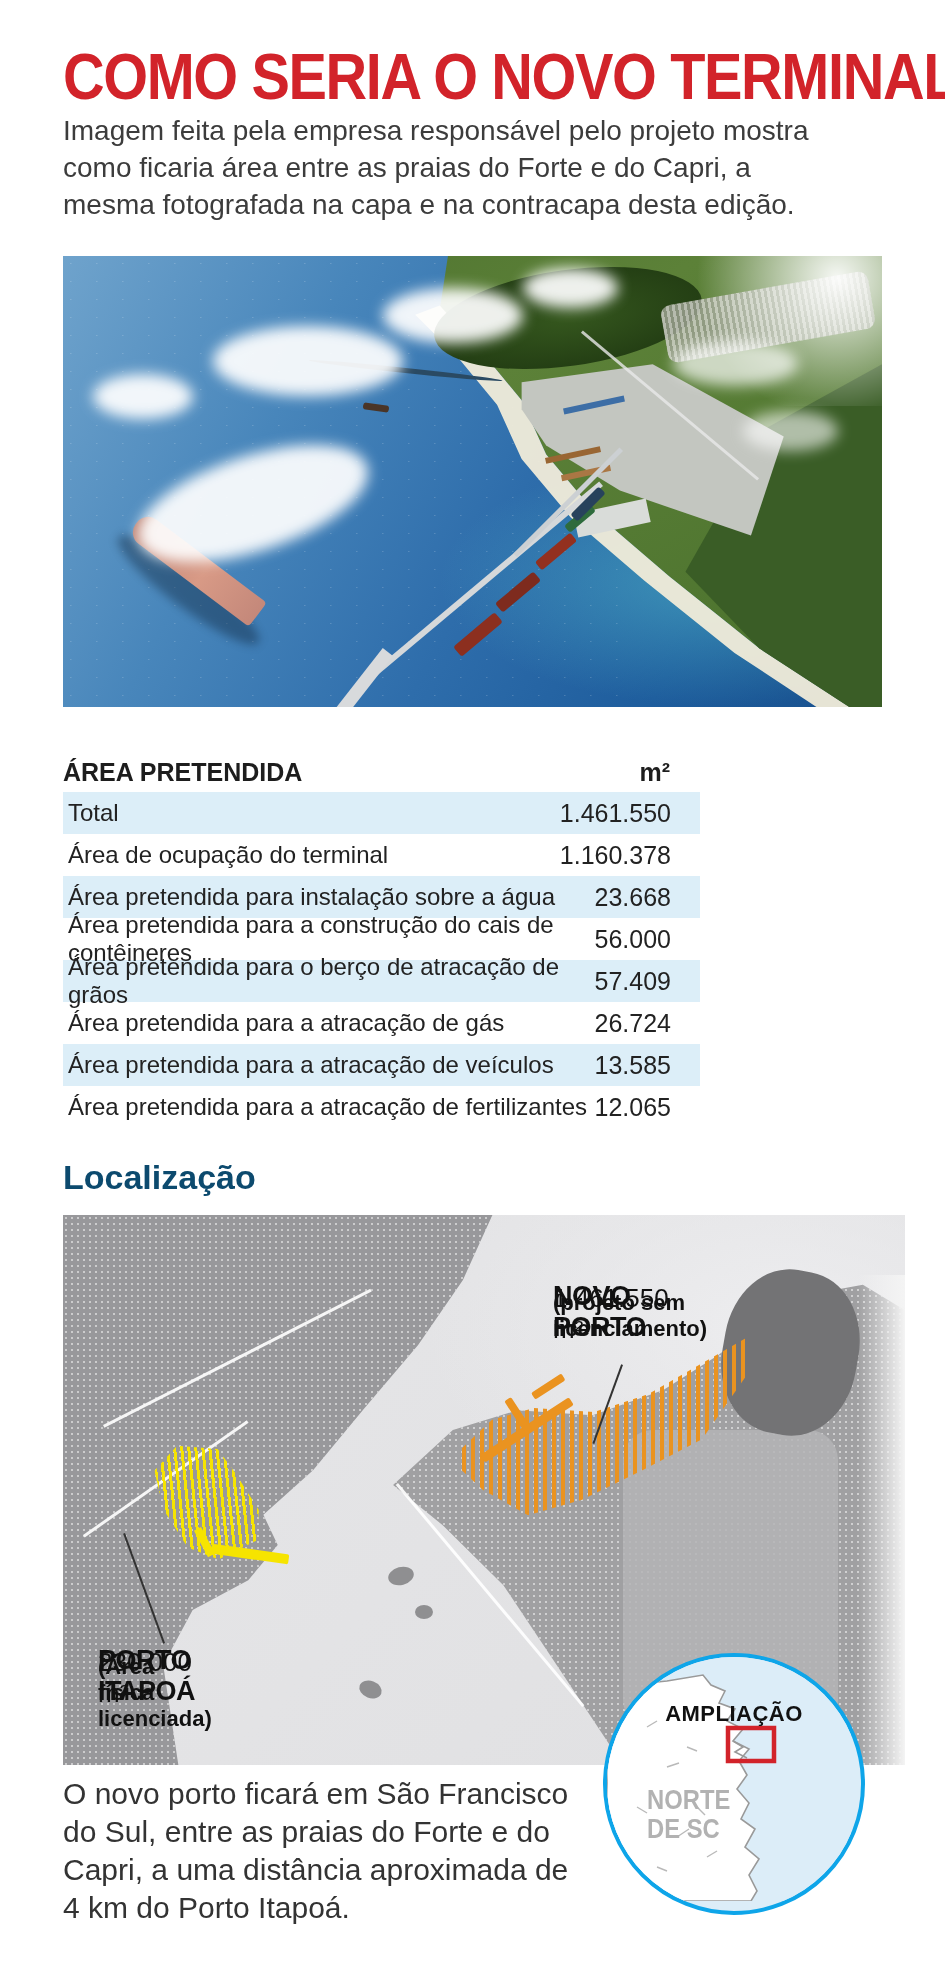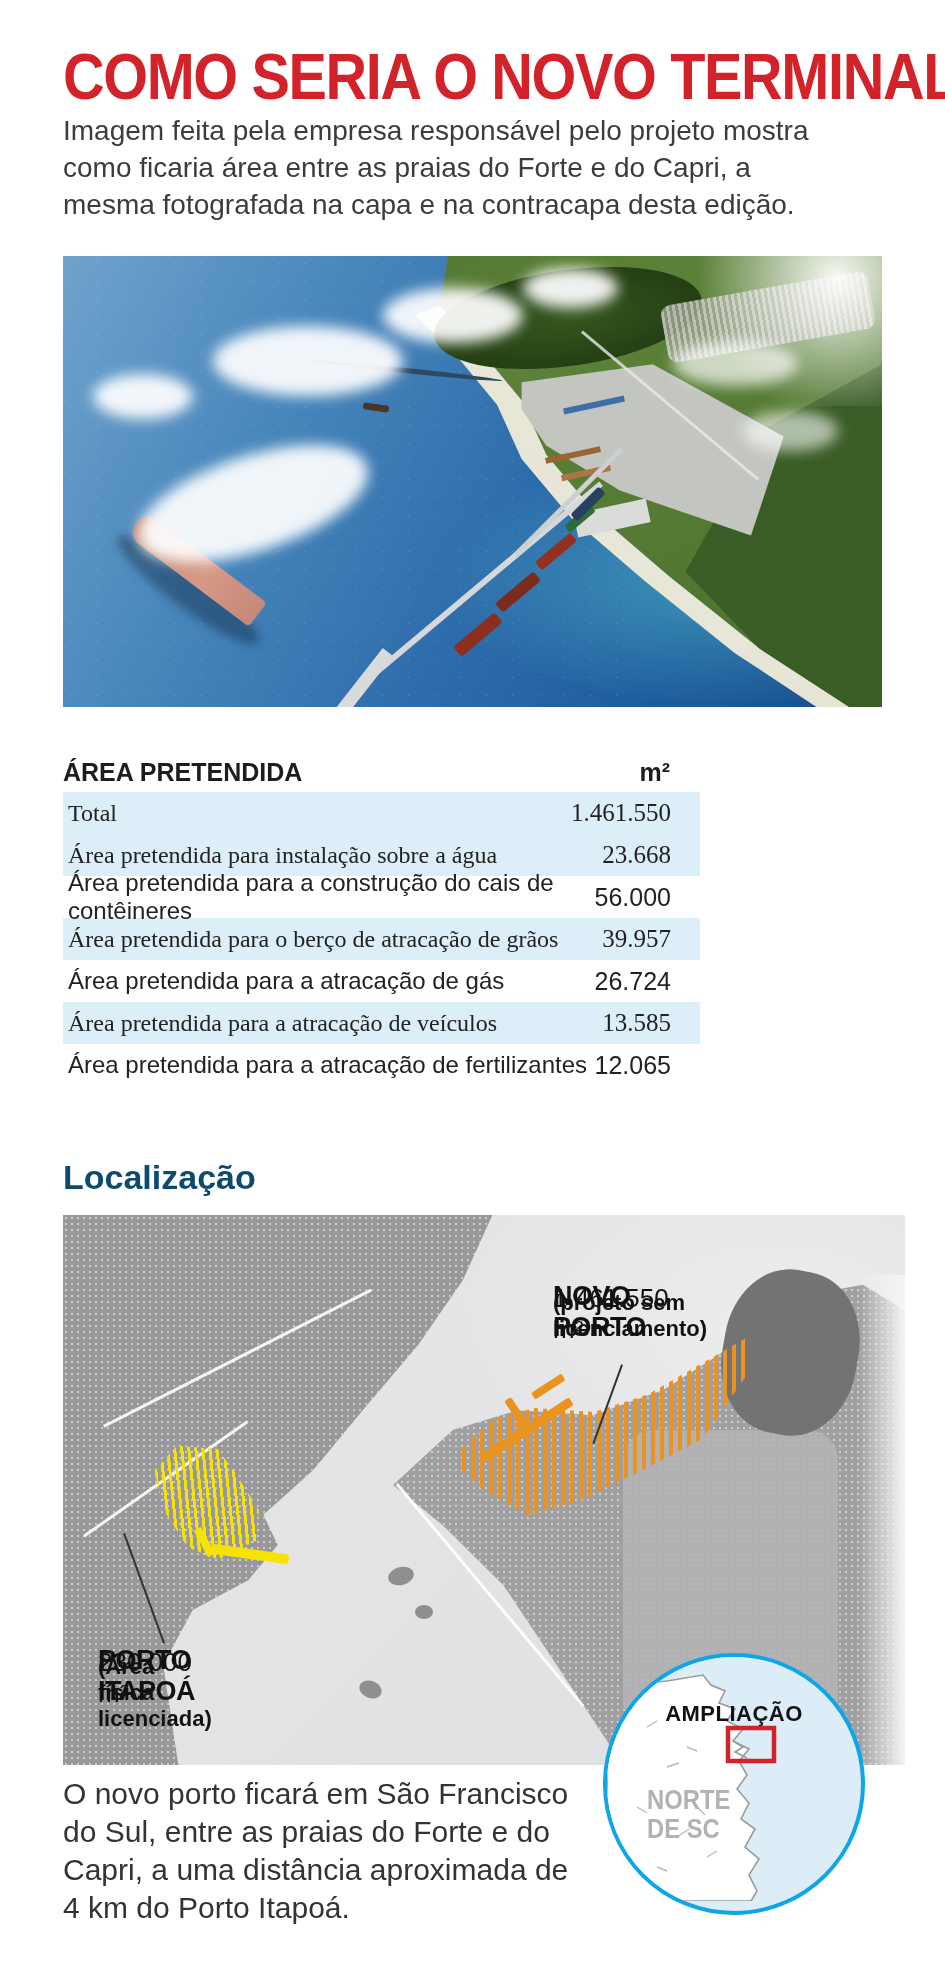--- a/index.html
+++ b/index.html
@@ -50,21 +50,21 @@
     background:linear-gradient(90deg,#b87d6e,#d89a86 55%,#c4887a);}
   .bigship-shadow{left:38px;top:316px;width:175px;height:36px;transform:rotate(37deg);border-radius:50%;
     background:#0d2238;opacity:.4;filter:blur(5px);}
   .cloud{background:#fff;border-radius:50%;filter:blur(7px);opacity:.92;}
 
   
   .table{position:absolute;left:63px;top:752px;width:637px;color:#1d1d1d;}
   .thead{display:flex;justify-content:space-between;align-items:center;height:40px;font-weight:bold;font-size:25px;}
   .thead .unit{padding-right:30px;}
   .trow{display:flex;justify-content:space-between;align-items:center;height:42px;font-size:24px;}
-  .trow.alt{background:#dceef8;font-family:Liberation Serif, serif;}
+  .trow.alt{background:#dceef8;}
   .trow .lbl{padding-left:5px;color:#222;}
   .trow .val{padding-right:29px;font-size:25px;color:#222;}
 
   
   .h2{position:absolute;left:63px;top:1158px;font-size:34px;font-weight:bold;color:#0c4a6e;}
   .map{position:absolute;left:63px;top:1215px;width:842px;height:550px;overflow:hidden;
     background:
       radial-gradient(60% 55% at 85% 20%, #ededef, rgba(237,237,239,0) 70%),
       linear-gradient(135deg,#e6e6e8,#e0e0e2);}
   .map *{position:absolute;}
@@ -155,31 +155,35 @@
 
 <div class="table">
   <div class="thead">
     <span>ÁREA PRETENDIDA</span>
     <span class="unit">m²</span>
   </div>
   <div class="trow alt">
     <span class="lbl">Total</span>
     <span class="val">1.461.550</span>
   </div>
+  <div class="trow">
+    <span class="lbl">Área de ocupação do terminal</span>
+    <span class="val">1.160.378</span>
+  </div>
   <div class="trow alt">
     <span class="lbl">Área pretendida para instalação sobre a água</span>
     <span class="val">23.668</span>
   </div>
   <div class="trow">
     <span class="lbl">Área pretendida para a construção do cais de contêineres</span>
     <span class="val">56.000</span>
   </div>
   <div class="trow alt">
     <span class="lbl">Área pretendida para o berço de atracação de grãos</span>
-    <span class="val">39.957</span>
+    <span class="val">57.409</span>
   </div>
   <div class="trow">
     <span class="lbl">Área pretendida para a atracação de gás</span>
     <span class="val">26.724</span>
   </div>
   <div class="trow alt">
     <span class="lbl">Área pretendida para a atracação de veículos</span>
     <span class="val">13.585</span>
   </div>
   <div class="trow">

